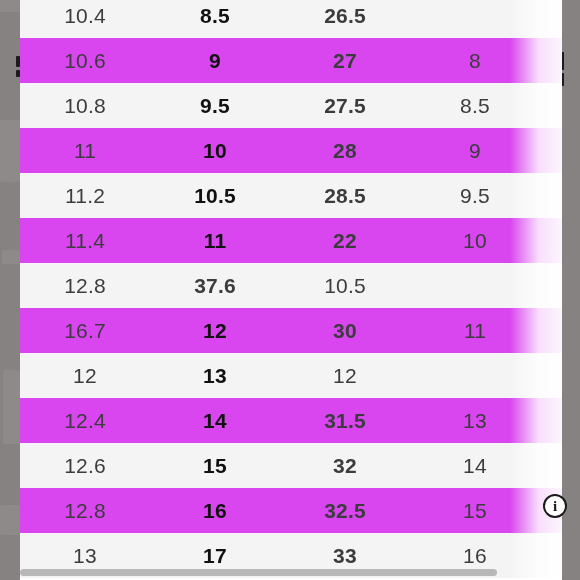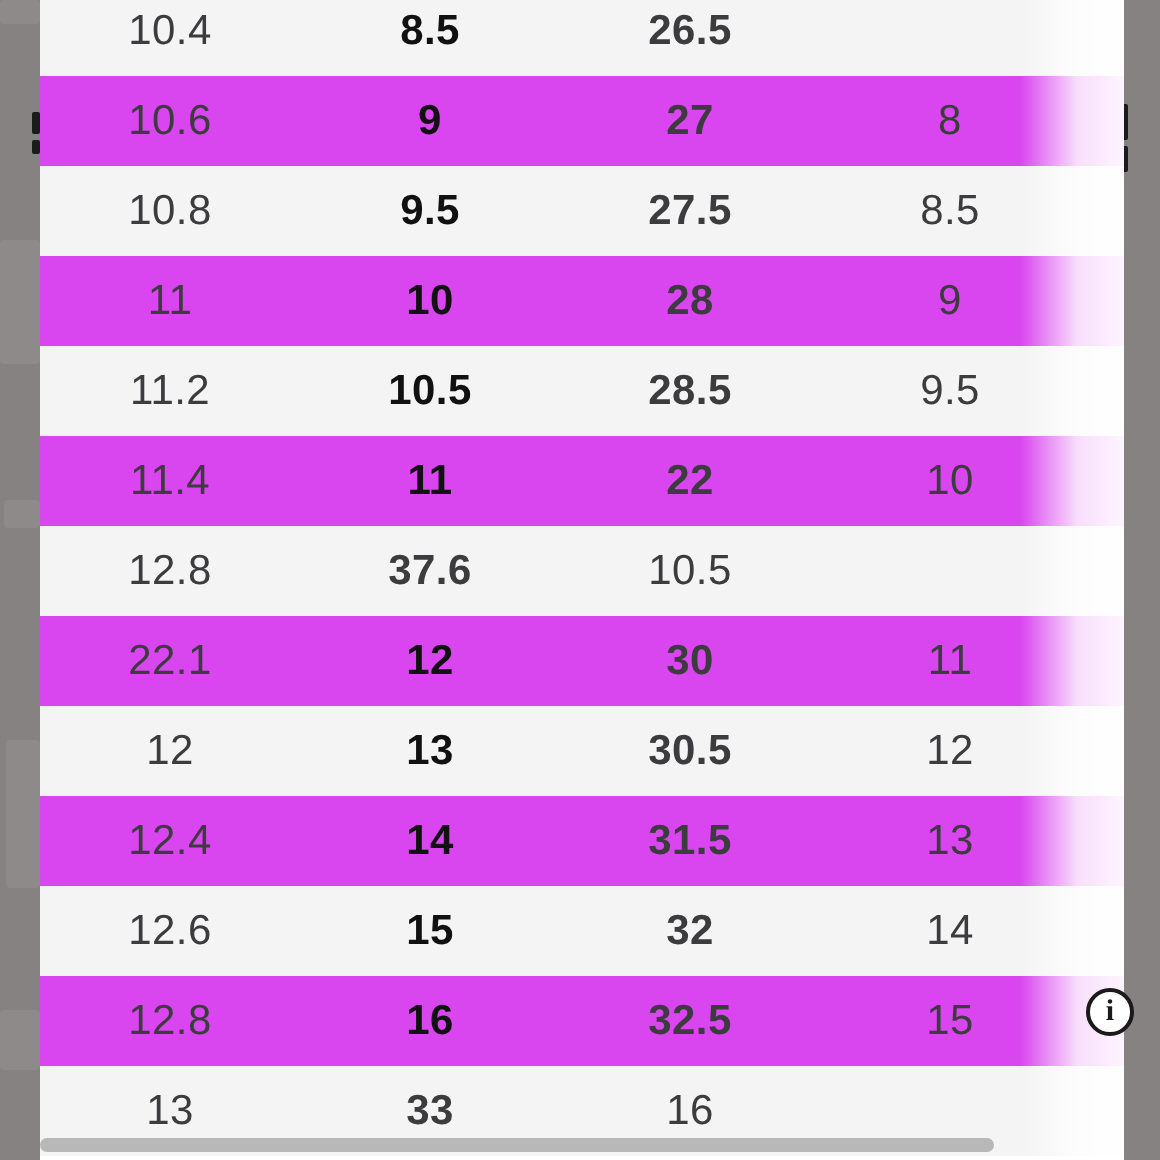--- a/index.html
+++ b/index.html
@@ -181,30 +181,29 @@
           <div class="cell c4">10</div>
           <div class="cell c5"></div>
         </div>
         <div class="row odd">
           <div class="cell c1">12.8</div>
           <div class="cell c3">37.6</div>
           <div class="cell c4">10.5</div>
           <div class="cell c5"></div>
         </div>
         <div class="row even">
-          <div class="cell c1">22.1</div>
+          <div class="cell c1">16.7</div>
           <div class="cell c2">12</div>
           <div class="cell c3">30</div>
           <div class="cell c4">11</div>
           <div class="cell c5"></div>
         </div>
         <div class="row odd">
           <div class="cell c1">12</div>
           <div class="cell c2">13</div>
-          <div class="cell c3">30.5</div>
           <div class="cell c4">12</div>
           <div class="cell c5"></div>
         </div>
         <div class="row even">
           <div class="cell c1">12.4</div>
           <div class="cell c2">14</div>
           <div class="cell c3">31.5</div>
           <div class="cell c4">13</div>
           <div class="cell c5"></div>
         </div>
@@ -217,20 +216,21 @@
         </div>
         <div class="row even">
           <div class="cell c1">12.8</div>
           <div class="cell c2">16</div>
           <div class="cell c3">32.5</div>
           <div class="cell c4">15</div>
           <div class="cell c5"></div>
         </div>
         <div class="row odd">
           <div class="cell c1">13</div>
+          <div class="cell c2">17</div>
           <div class="cell c3">33</div>
           <div class="cell c4">16</div>
           <div class="cell c5"></div>
         </div>
       </div>
     <div class="fade-right"></div>
   </div>
 
   <div id="info-button">
     <span>i</span>

